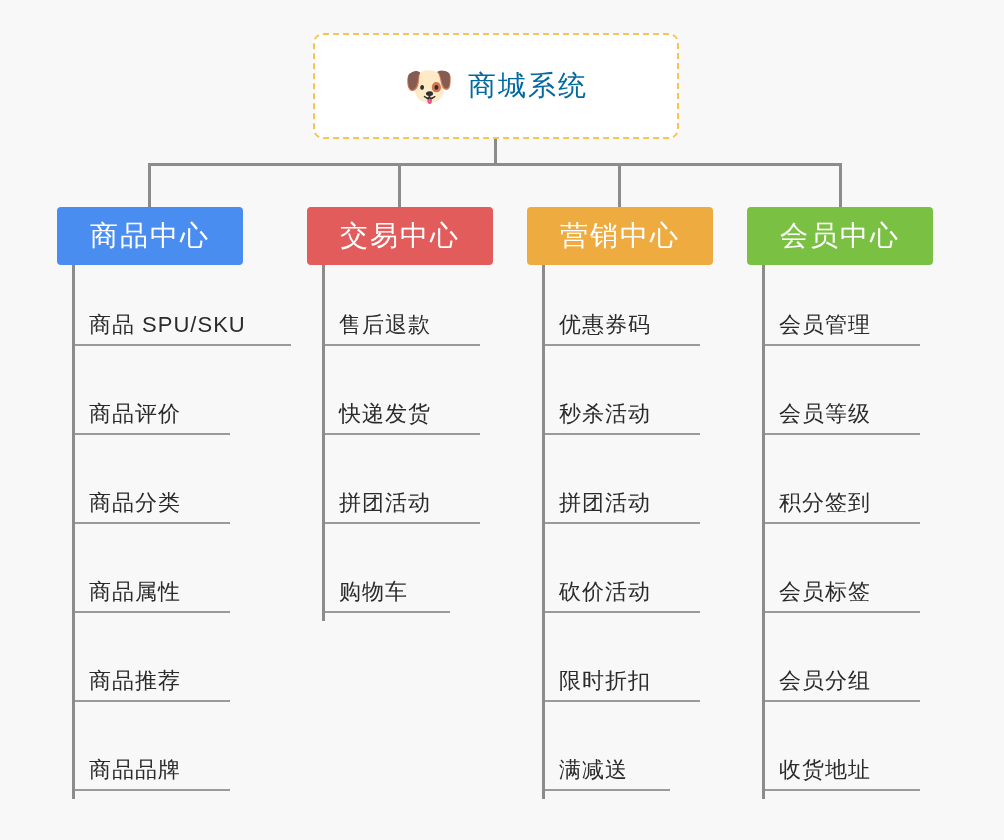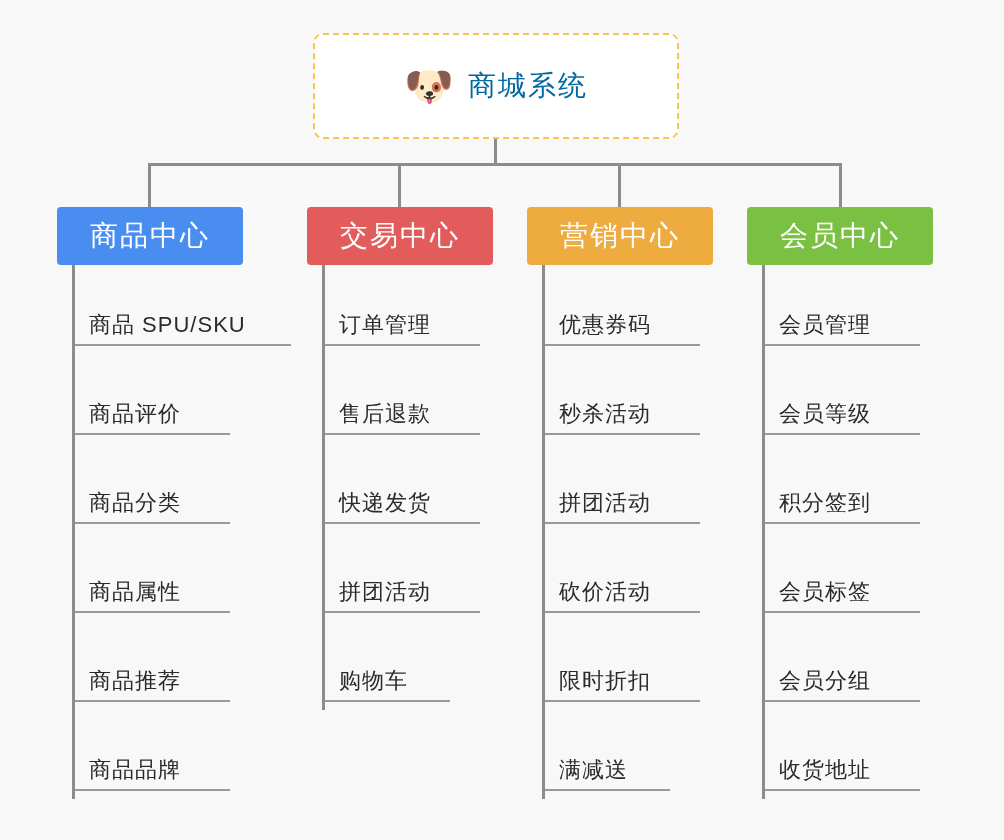--- a/index.html
+++ b/index.html
@@ -153,23 +153,20 @@
       </div>
     </div>
   </div>
 
   <div class="column" style="left:307px;">
     <div class="col-header" style="background:#e25c5c;font-family:Liberation Serif, serif;">
       <span>交易中心</span>
     </div>
     <div class="col-body">
       <div class="col-item w-std">
-        <span class="item-label">订单管理</span>
-      </div>
-      <div class="col-item w-std">
         <span class="item-label">售后退款</span>
       </div>
       <div class="col-item w-std">
         <span class="item-label">快递发货</span>
       </div>
       <div class="col-item w-std">
         <span class="item-label">拼团活动</span>
       </div>
       <div class="col-item w-narrow">
         <span class="item-label">购物车</span>

